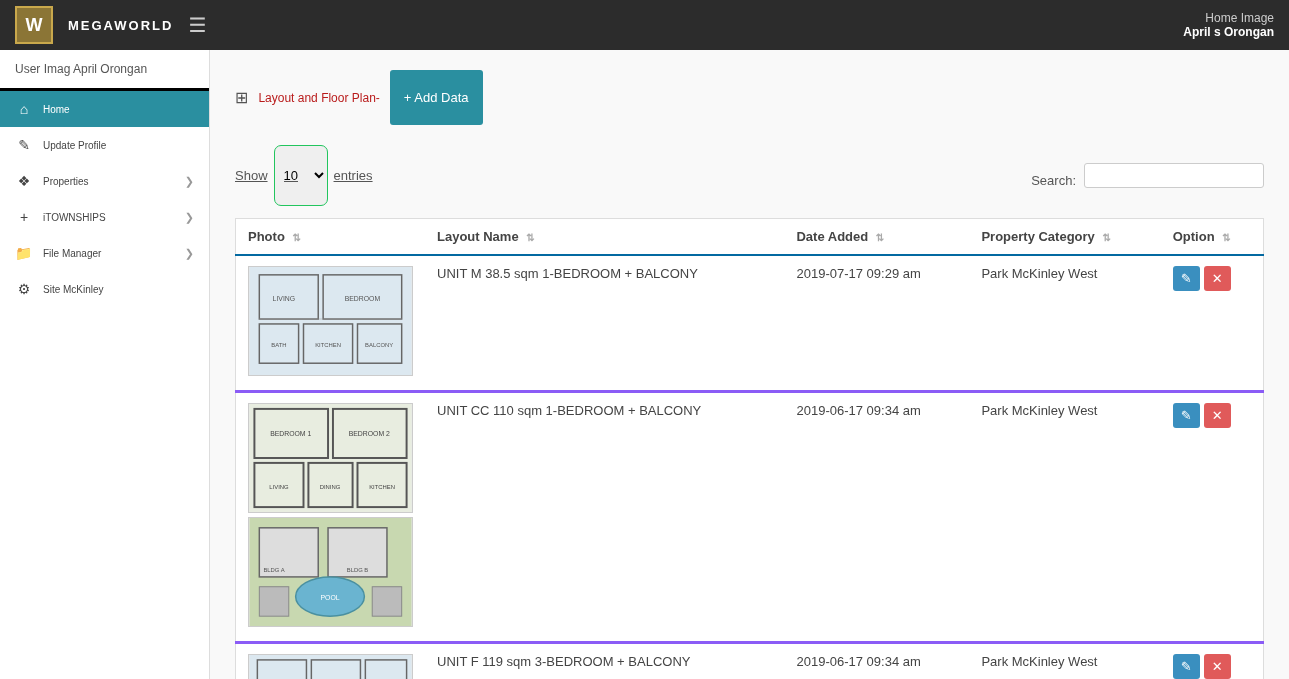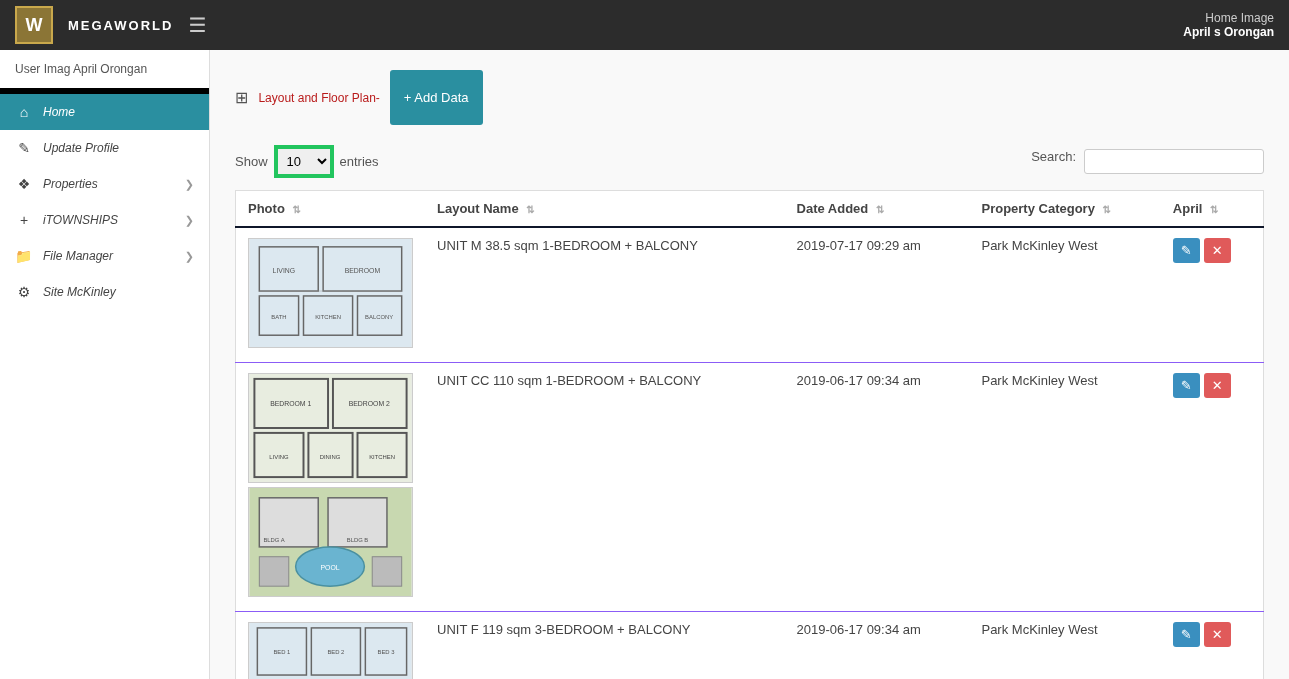--- a/index.html
+++ b/index.html
@@ -38,35 +38,35 @@
       width: 210px;
       background: #fff;
       border-right: 1px solid #ddd;
       flex-shrink: 0;
       overflow-y: auto;
     }
     .sidebar-user {
       padding: 12px 15px;
       font-size: 12px;
       color: #555;
-      border-bottom: 6px solid #000000;
+      border-bottom: 3px solid #000000;
     }
     .sidebar-item {
       display: flex;
       align-items: center;
       padding: 10px 15px;
       cursor: pointer;
       color: #444;
       gap: 10px;
       position: relative;
     }
     .sidebar-item.active { background: #2a8fa0; color: #fff; }
     .sidebar-item.active .sidebar-icon { color: #fff; }
     .sidebar-icon { font-size: 14px; width: 18px; text-align: center; }
-    .sidebar-label { flex: 1; font-size: 12px; font-style: italic; }
+    .sidebar-label { flex: 1; font-size: 10px; }
     .sidebar-arrow { font-size: 11px; color: #999; }
 
     
     .content {
       flex: 1;
       background: #f9f9f9;
       overflow-y: auto;
       padding: 20px 25px;
     }
 
@@ -90,28 +90,28 @@
       display: flex; align-items: center; gap: 4px;
     }
 
     
     .table-controls {
       display: flex;
       justify-content: space-between;
       align-items: center;
       margin-bottom: 12px;
     }
-    .show-entries { display: flex; align-items: center; gap: 6px; color: #555; }
+    .show-entries { display: flex; align-items: center; gap: 6px; color: #555; text-decoration: underline; }
     .show-entries select {
-      padding: 4px 5px;
-      border: 4px solid #22c55e;
-      border-radius: 0;
-      font-size: 13px;
-    }
-    .search-box { display: flex; align-items: flex-start; gap: 8px; color: #555; margin-left: 20px; }
+      padding: 21px 5px;
+      border: 1px solid #22c55e;
+      border-radius: 7px;
+      font-size: 13px;
+    }
+    .search-box { display: flex; align-items: flex-end; gap: 8px; color: #555; margin-left: 20px; }
     .search-box input {
       border: 1px solid #ccc;
       padding: 4px 8px;
       border-radius: 3px;
       font-size: 13px;
       width: 180px;
     }
 
     
     .data-table {
@@ -119,26 +119,26 @@
       border-collapse: collapse;
       background: #fff;
       border: 1px solid #ddd;
     }
     .data-table th {
       background: #fff;
       padding: 10px 12px;
       text-align: left;
       font-weight: bold;
       color: #444;
-      border-bottom: 2px solid #0f172a;
+      border-bottom: 2px solid #0369a1;
       white-space: nowrap;
     }
     .data-table td {
       padding: 10px 12px;
-      border-bottom: 1px solid #8b5cf6;
+      border-bottom: 3px solid #8b5cf6;
       vertical-align: top;
       color: #444;
     }
     .data-table th .sort-icon { color: #aaa; font-size: 10px; margin-left: 4px; }
 
     .photo-cell { width: 180px; }
     .photo-placeholder {
       width: 165px;
       height: 110px;
       background: #e8e8e8;
@@ -261,21 +261,21 @@
           </th>
           <th>
             <span>Date Added</span>
             <span class="sort-icon">⇅</span>
           </th>
           <th>
             <span>Property Category</span>
             <span class="sort-icon">⇅</span>
           </th>
           <th>
-            <span>April</span>
+            <span>Option</span>
             <span class="sort-icon">⇅</span>
           </th>
         </tr>
       </thead>
       <tbody id="table-body">
       <tr>
             <td class="photo-cell">
               <div class="photo-placeholder">
                 <svg viewBox="0 0 165 110" xmlns="http://www.w3.org/2000/svg">
       <rect width="165" height="110" fill="#dce8f0"></rect>

